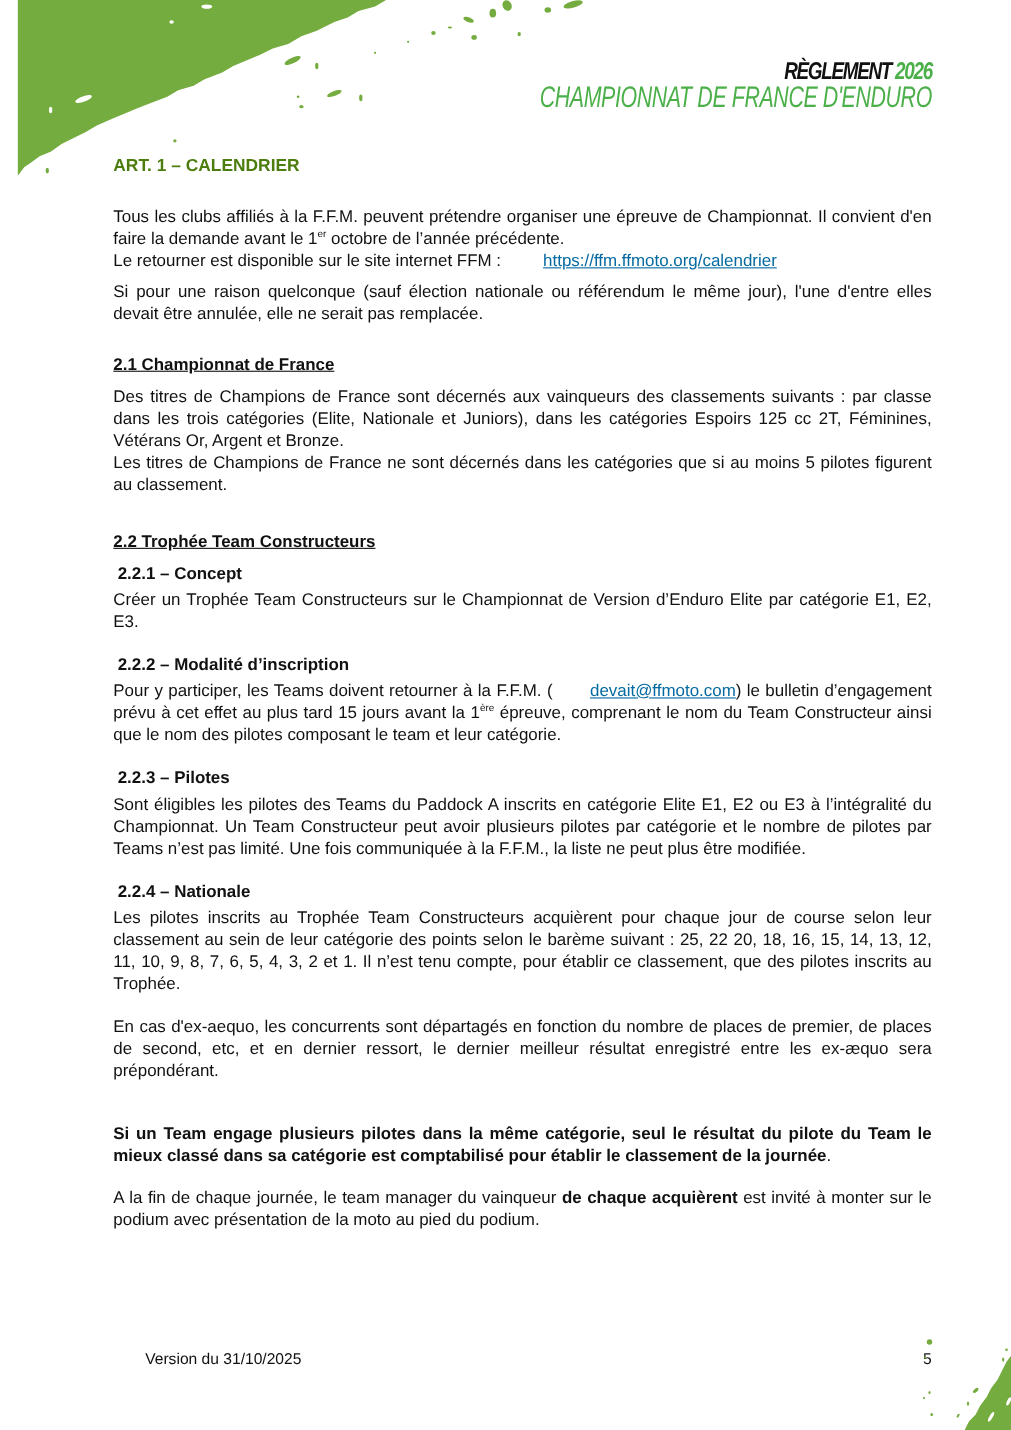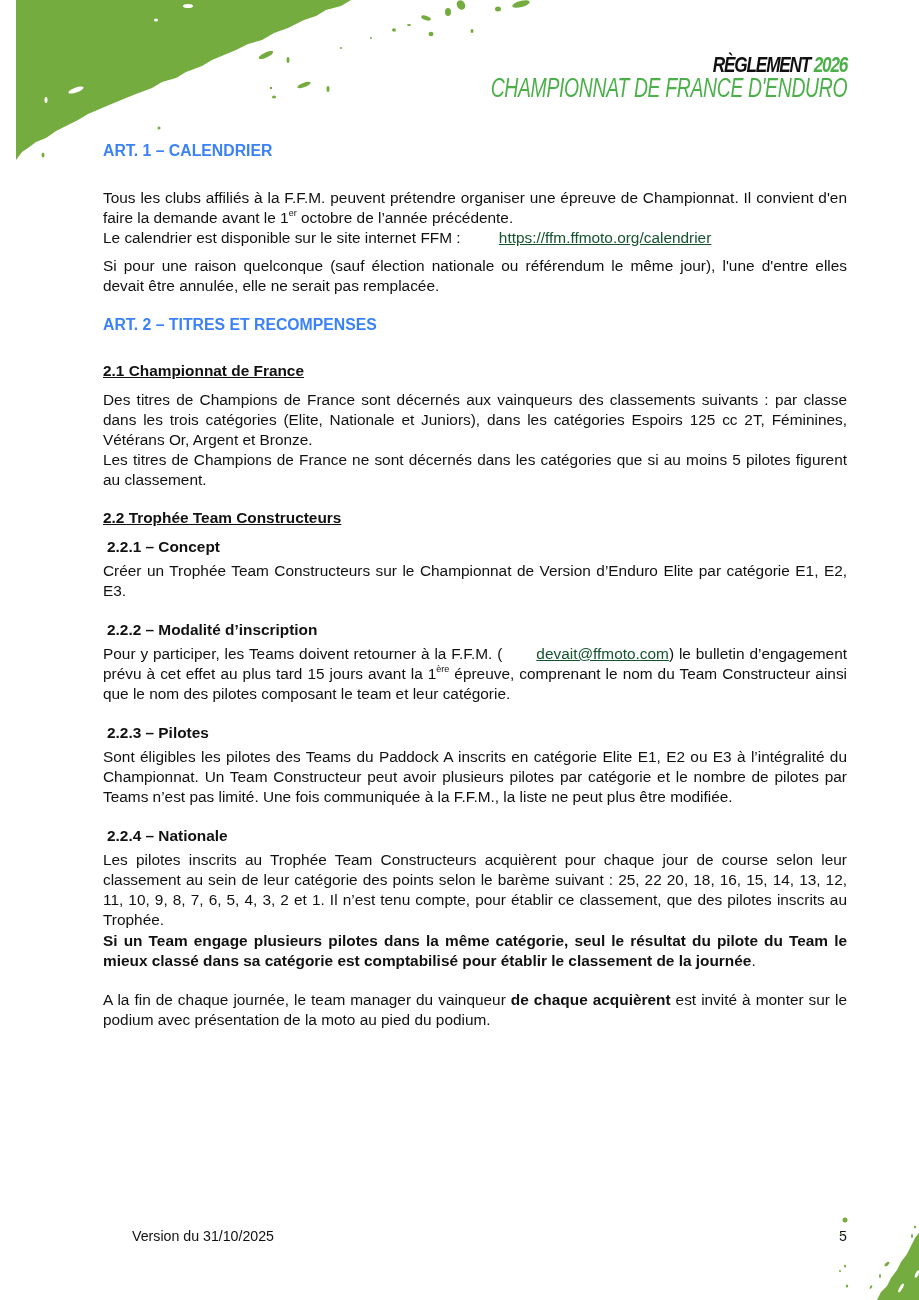--- a/index.html
+++ b/index.html
@@ -14,25 +14,25 @@
   .brand-line1 { font-family: "Liberation Sans", sans-serif; font-weight: bold; font-style: italic;
                  font-size: 22px; letter-spacing: -1.5px; transform: scaleX(0.78); transform-origin: right;
                  display: block; }
   .brand-reg { color: #111; }
   .brand-year { color: #4CB04A; }
   .brand-line2 { display: block; font-family: "Liberation Sans", sans-serif; font-style: italic;
                  color: #4CB04A; font-size: 27px; letter-spacing: -0.5px; transform: scaleX(0.72);
                  transform-origin: right; margin-top: -1px; }
 
   .content { position: absolute; left: 87px; top: 141px; width: 744px; font-size: 15.4px; line-height: 20px; }
-  .art-heading { color: #3b82f6; font-weight: bold; font-size: 15.8px; margin: 0; }
+  .art-heading { color: #4d7c0f; font-weight: bold; font-size: 15.8px; margin: 0; }
   p { margin: 0; text-align: justify; }
   .sec-heading { font-weight: bold; text-decoration: underline; margin: 0; }
   .sub-heading { font-weight: bold; margin: 4px; }
-  a.link { color: #14532d; text-decoration: underline; padding-left: 34px; }
+  a.link { color: #0369a1; text-decoration: underline; padding-left: 34px; }
   sup { font-size: 9px; line-height: 0; position: relative; top: -1px; }
   .bold { font-weight: bold; }
 
   .footer-version { position: absolute; left: 116px; top: 1228px; font-size: 14.2px; text-align: center; }
   .footer-page { position: absolute; left: 823px; top: 1228px; font-size: 14.2px; }
 </style>
 </head>
 <body>
 
 <div class="page">
@@ -71,47 +71,47 @@
     </span>
     <span class="brand-line2">CHAMPIONNAT DE FRANCE D'ENDURO</span>
   </div>
 
   <div class="content">
 
     <h2 class="art-heading">ART. 1 – CALENDRIER</h2>
 
     <p style="margin-top:27px;">
       <span>Tous les clubs affiliés à la F.F.M. peuvent prétendre organiser une épreuve de Championnat. Il convient d'en faire la demande avant le 1</span><sup>er</sup><span> octobre de l’année précédente.</span><br>
-      <span>Le calendrier est disponible sur le site internet FFM : </span><a class="link" href="#">https://ffm.ffmoto.org/calendrier</a>
+      <span>Le retourner est disponible sur le site internet FFM : </span><a class="link" href="#">https://ffm.ffmoto.org/calendrier</a>
     </p>
 
     <p style="margin-top:8px;">Si pour une raison quelconque (sauf élection nationale ou référendum le même jour), l'une d'entre elles devait être annulée, elle ne serait pas remplacée.</p>
 
-    <h2 class="art-heading" style="margin-top:19px;">ART. 2 – TITRES ET RECOMPENSES</h2>
 
     <p class="sec-heading" style="margin-top:26px;">2.1 Championnat de France</p>
 
     <p style="margin-top:9px;"><span>Des titres de Champions de France sont décernés aux vainqueurs des classements suivants : par classe dans les trois catégories (Elite, Nationale et Juniors), dans les catégories Espoirs 125 cc 2T, Féminines, Vétérans Or, Argent et Bronze.</span><br><span>Les titres de Champions de France ne sont décernés dans les catégories que si au moins 5 pilotes figurent au classement.</span></p>
 
-    <p class="sec-heading" style="margin-top:18px;">2.2 Trophée Team Constructeurs</p>
+    <p class="sec-heading" style="margin-top:32px;">2.2 Trophée Team Constructeurs</p>
 
     <p class="sub-heading" style="margin-top:9px;">2.2.1 – Concept</p>
     <p>Créer un Trophée Team Constructeurs sur le Championnat de Version d’Enduro Elite par catégorie E1, E2, E3.</p>
 
     <p class="sub-heading" style="margin-top:19px;">2.2.2 – Modalité d’inscription</p>
     <p><span>Pour y participer, les Teams doivent retourner à la F.F.M. (</span><a class="link" href="#">devait@ffmoto.com</a><span>) le bulletin d’engagement prévu à cet effet au plus tard 15 jours avant la 1</span><sup>ère</sup><span> épreuve, comprenant le nom du Team Constructeur ainsi que le nom des pilotes composant le team et leur catégorie.</span></p>
 
     <p class="sub-heading" style="margin-top:19px;">2.2.3 – Pilotes</p>
     <p>Sont éligibles les pilotes des Teams du Paddock A inscrits en catégorie Elite E1, E2 ou E3 à l’intégralité du Championnat. Un Team Constructeur peut avoir plusieurs pilotes par catégorie et le nombre de pilotes par Teams n’est pas limité. Une fois communiquée à la F.F.M., la liste ne peut plus être modifiée.</p>
 
     <p class="sub-heading" style="margin-top:19px;">2.2.4 – Nationale</p>
     <p>Les pilotes inscrits au Trophée Team Constructeurs acquièrent pour chaque jour de course selon leur classement au sein de leur catégorie des points selon le barème suivant : 25, 22 20, 18, 16, 15, 14, 13, 12, 11, 10, 9, 8, 7, 6, 5, 4, 3, 2 et 1. Il n’est tenu compte, pour établir ce classement, que des pilotes inscrits au Trophée.</p>
 
+    <p style="margin-top:19px;">En cas d'ex-aequo, les concurrents sont départagés en fonction du nombre de places de premier, de places de second, etc, et en dernier ressort, le dernier meilleur résultat enregistré entre les ex-æquo sera prépondérant.</p>
 
-    <p style="margin-top:1px;"><span class="bold">Si un Team engage plusieurs pilotes dans la même catégorie, seul le résultat du pilote du Team le mieux classé dans sa catégorie est comptabilisé pour établir le classement de la journée</span><span>.</span></p>
+    <p style="margin-top:37px;"><span class="bold">Si un Team engage plusieurs pilotes dans la même catégorie, seul le résultat du pilote du Team le mieux classé dans sa catégorie est comptabilisé pour établir le classement de la journée</span><span>.</span></p>
 
     <p style="margin-top:19px;"><span>A la fin de chaque journée, le team manager du vainqueur </span><span class="bold">de chaque acquièrent</span><span> est invité à monter sur le podium avec présentation de la moto au pied du podium.</span></p>
   </div>
 
   <div class="footer-version">Version du 31/10/2025</div>
   <div class="footer-page">5</div>
 
   <svg class="splash-bottom" viewBox="0 0 100 110" xmlns="http://www.w3.org/2000/svg">
     <path fill="#75AC3F" d="M100,18 L100,110 L42,110 L46,102 L52,96 L56,88 L62,80 L66,72 L72,64 L76,56 L80,48 L86,40 L90,32 L94,24 Z"></path>
     <ellipse cx="82" cy="84" rx="1.5" ry="4" fill="#fff" transform="rotate(25 82 84)"></ellipse>

